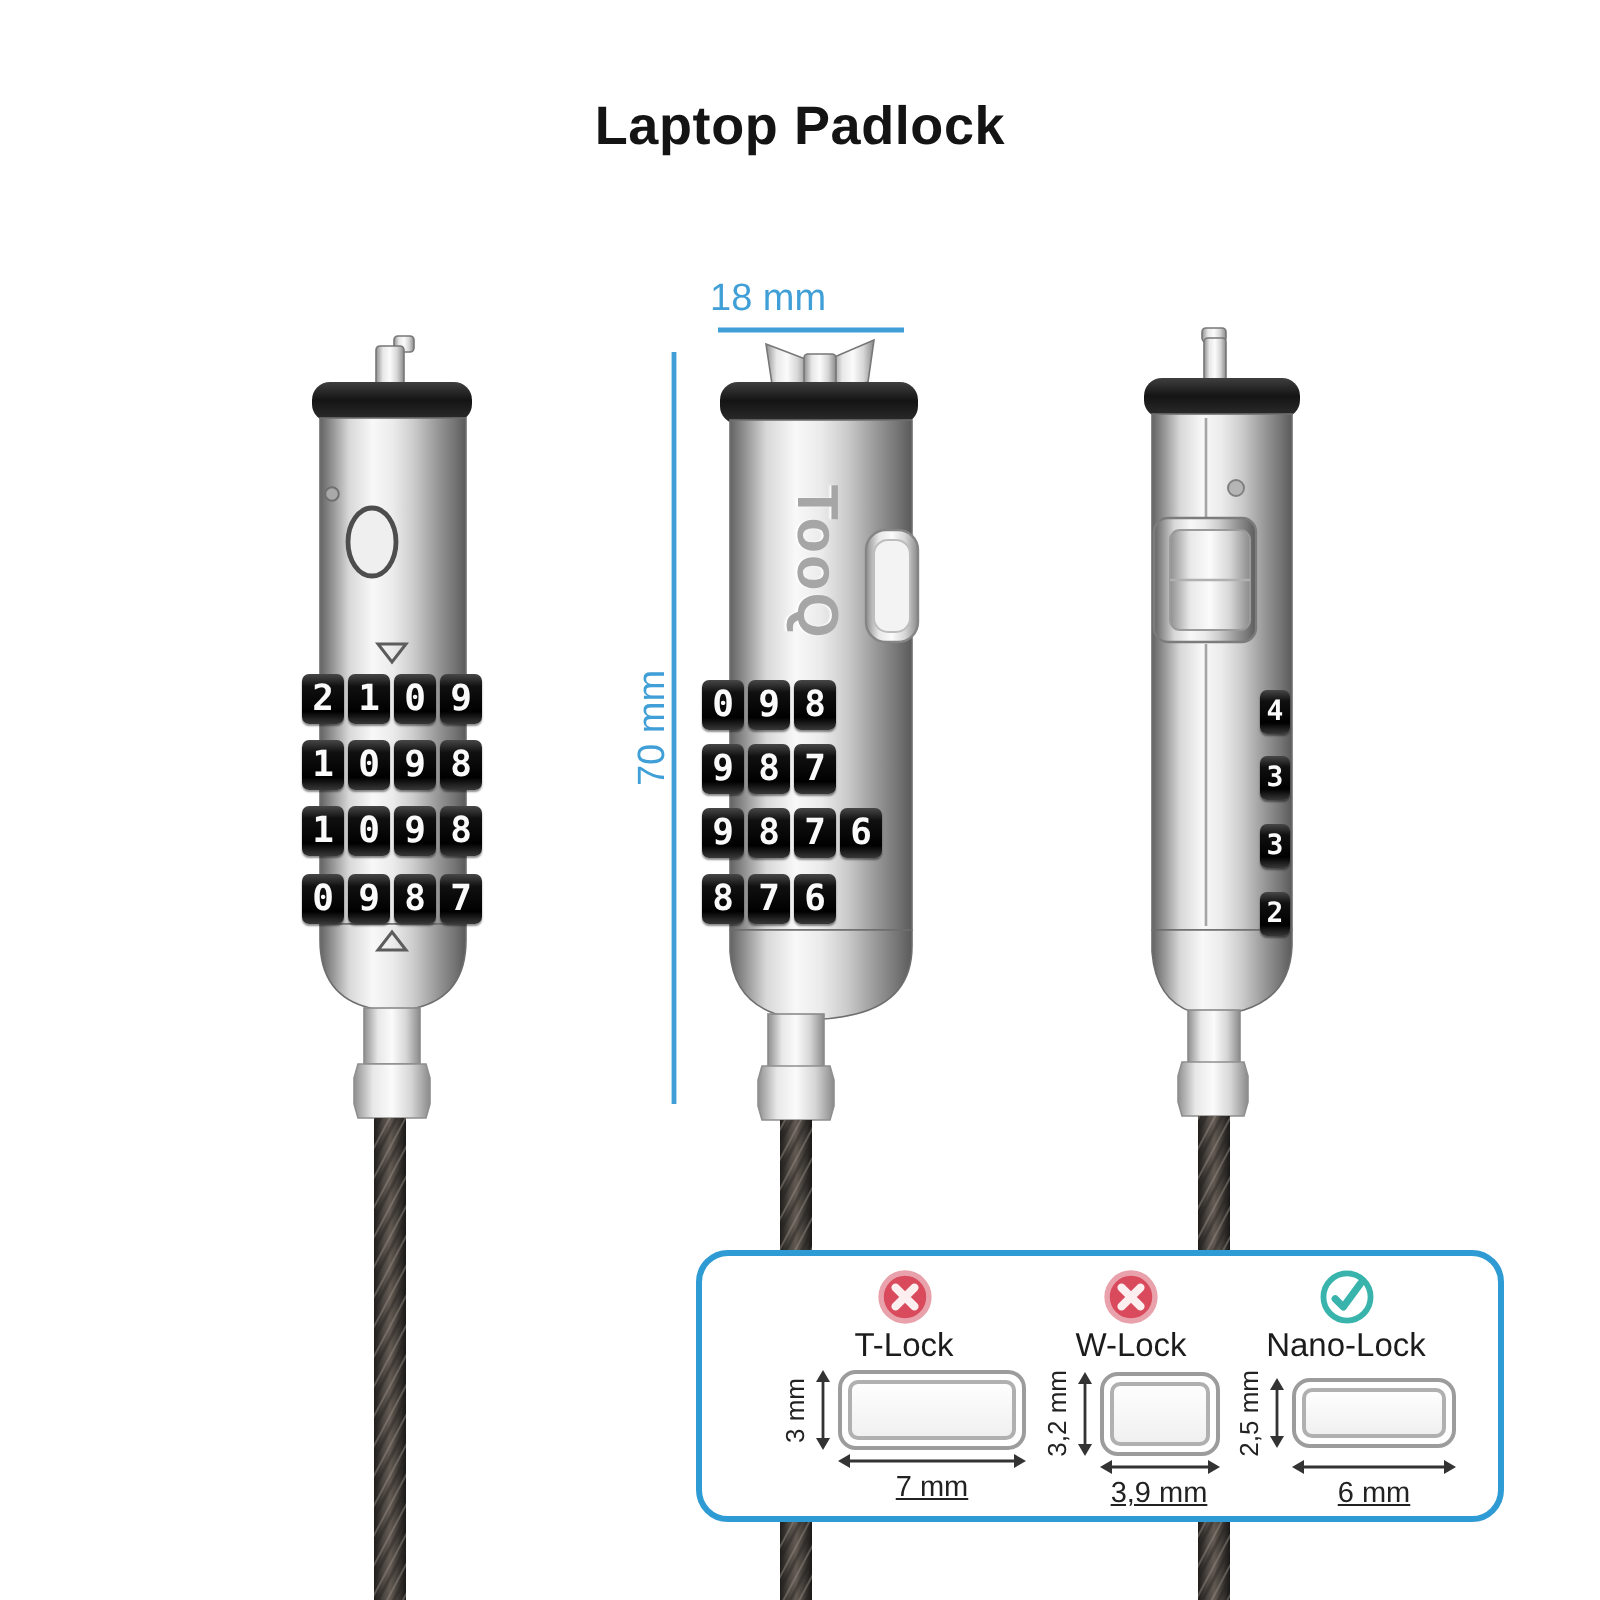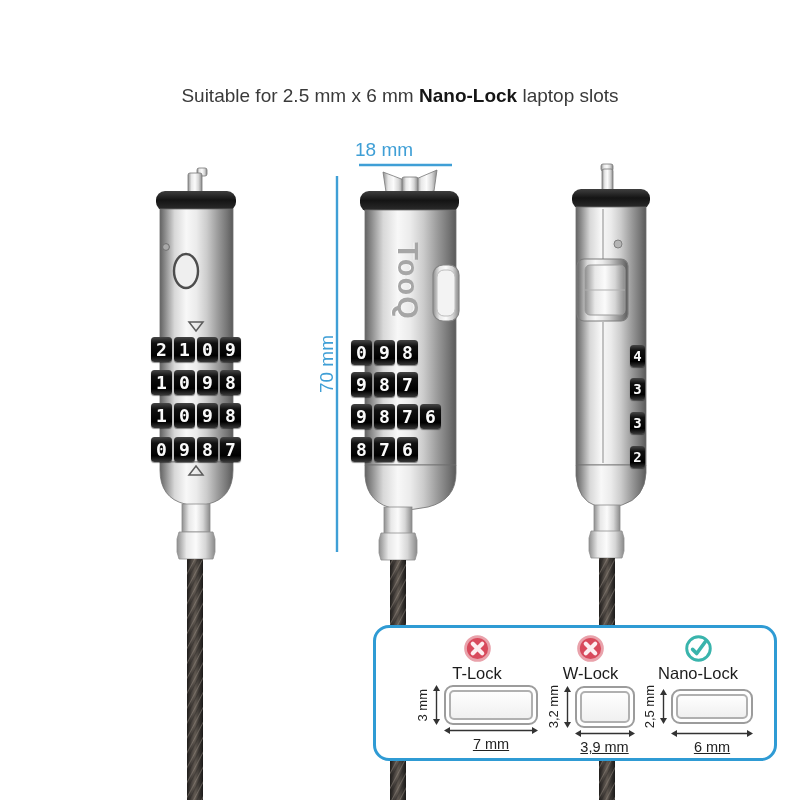--- a/index.html
+++ b/index.html
@@ -27,40 +27,40 @@
       background:linear-gradient(180deg,#474747 0%,#101010 25%,#000 75%,#383838 100%);
       color:#fafafa;font-family:"DejaVu Sans Mono",monospace;font-weight:bold;
       font-size:18px;line-height:25px;text-align:center;box-shadow:0 1px 1px rgba(0,0,0,.45);}
   .dial-row.small .tile{width:15px;height:22px;font-size:14px;line-height:22px;}
   .fr1{left:151px;top:337px}.fr2{left:151px;top:370px}.fr3{left:151px;top:403px}.fr4{left:151px;top:437px}
   .mr1{left:351px;top:340px}.mr2{left:351px;top:372px}.mr3{left:351px;top:404px}.mr4{left:351px;top:437px}
   .sr1{left:630px;top:345px}.sr2{left:630px;top:378px}.sr3{left:630px;top:412px}.sr4{left:630px;top:446px}
   
   .panel{position:absolute;left:348px;top:625px;width:404px;height:136px;background:#fff;
          border:3px solid #2f9bd4;border-radius:16px;box-sizing:border-box;display:flex;
-         padding:4px 21px 0 40px;z-index:3;margin-left:25px;}
+         padding:4px 21px 0 40px;z-index:3;}
   .pcol{flex:1;display:flex;flex-direction:column;align-items:center;}
   .picon{width:29px;height:29px;margin-top:2px;}
   .pname{font-size:16.5px;color:#1c1c1c;margin-top:1px;white-space:nowrap;}
   .dims{display:grid;grid-template-columns:auto auto auto;column-gap:3px;row-gap:1px;
         align-items:center;justify-items:center;margin-top:2px;}
   .vlab{writing-mode:vertical-rl;transform:rotate(180deg);font-size:13px;color:#222;line-height:1;}
   .wlab{font-size:14.5px;color:#222;text-decoration:underline;}
   .slot{box-sizing:border-box;border:2px solid #9c9c9c;border-radius:9px;padding:3px;background:#fff;}
   .slot-inner{width:100%;height:100%;box-sizing:border-box;border:2px solid #b0b0b0;
               border-radius:5px;background:linear-gradient(180deg,#fefefe,#f0f0f0);}
   .slot-t{width:94px;height:40px}.slot-w{width:60px;height:42px}.slot-n{width:82px;height:35px}
   .arrow{display:block;}
 </style>
 </head>
 <body>
 
 <div class="stage">
 
-  <div class="subtitle"><span>Suitable for 2.5 mm x 6 mm </span><span class="bold">Nano-Lock</span><span> laptop slots</span></div>
+  <div class="title">Laptop Padlock</div>
 
   <svg class="art" width="800" height="800" viewBox="0 0 800 800">
     <defs>
       <linearGradient id="sg" x1="0" y1="0" x2="1" y2="0">
         <stop offset="0" stop-color="#636363"></stop>
           <stop offset=".07" stop-color="#8b8b8b"></stop>
         <stop offset=".2" stop-color="#d8d8d8"></stop>
           <stop offset=".36" stop-color="#f8f8f8"></stop>
         <stop offset=".5" stop-color="#ebebeb"></stop>
           <stop offset=".64" stop-color="#cccccc"></stop>

